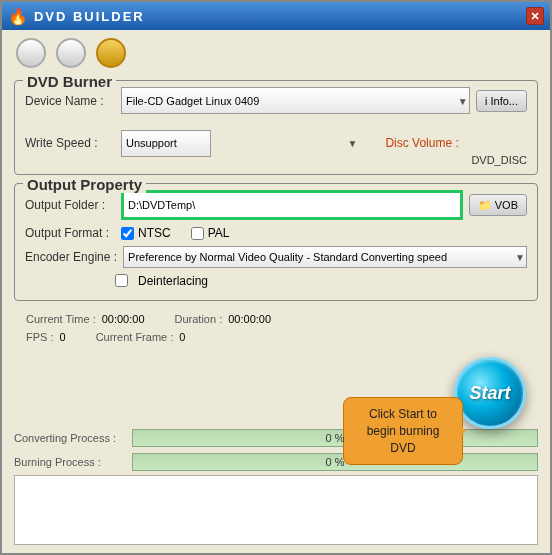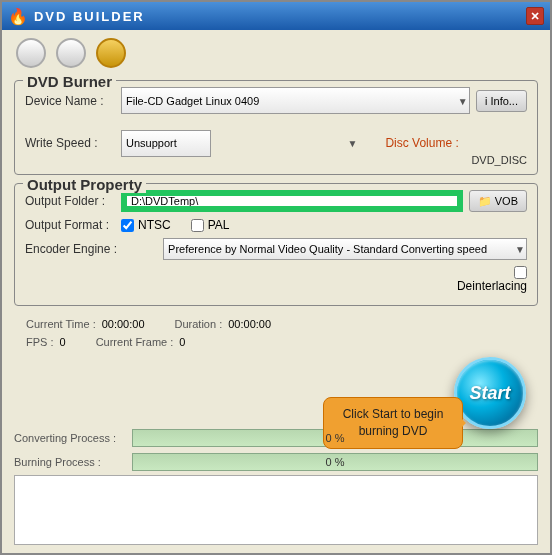--- a/index.html
+++ b/index.html
@@ -112,24 +112,24 @@
       color: #333;
       white-space: nowrap;
       min-width: 90px;
     }
     .label-right {
       color: #c2410c;
       white-space: nowrap;
       min-width: 80px;
     }
     .text-input {
-      border: 6px solid #22c55e;
+      border: 3px solid #22c55e;
       background: white;
       padding: 2px 4px;
-      height: 22px;
+      height: 30px;
       font-size: 11px;
       flex: 1;
     }
     .select-wrapper {
       display: flex;
       align-items: center;
       flex: 1;
       position: relative;
     }
     .select-wrapper select {
@@ -183,25 +183,24 @@
     .disc-volume-label {
       margin-left: 20px;
     }
     .disc-volume-value {
       font-size: 11px;
       color: #333;
       margin-top: 34px;
     }
     .checkbox-row {
       display: flex;
-      align-items: flex-end;
-      gap: 0;
+      align-items: flex-start;
+      gap: 10px;
       margin-bottom: 4px;
       margin-top: 2px;
-      flex-direction: column;
     }
     .ntsc-pal-row {
       display: flex;
       align-items: center;
       gap: 20px;
       flex: 1;
     }
     .ntsc-pal-item {
       display: flex;
       align-items: center;
@@ -291,21 +290,21 @@
       background: #f0a030;
       border: 1px solid #cc7000;
       border-radius: 8px;
       padding: 8px 12px;
       font-size: 12px;
       color: #222;
       text-align: center;
       position: absolute;
       right: 90px;
       top: 10px;
-      width: 140px;
+      width: 120px;
       line-height: 1.4;
     }
     .tooltip-bubble::after {
       content: '';
       position: absolute;
       right: -10px;
       top: 50%;
       transform: translateY(-50%);
       border: 6px solid transparent;
       border-left-color: #f0a030;
@@ -328,21 +327,20 @@
     .encoder-select-wrapper select {
       width: 100%;
       border: 1px solid #999;
       background: linear-gradient(to bottom, #fff 0%, #e8e8e8 100%);
       padding: 2px 20px 2px 4px;
       height: 22px;
       font-size: 11px;
       appearance: none;
       -webkit-appearance: none;
       cursor: pointer;
-      margin-left: 40px;
     }
   </style>
 </head>
 <body>
 
 <div class="window">
 
   <div class="title-bar">
     <div class="title-bar-left">
       <span class="flame-icon">🔥</span>

